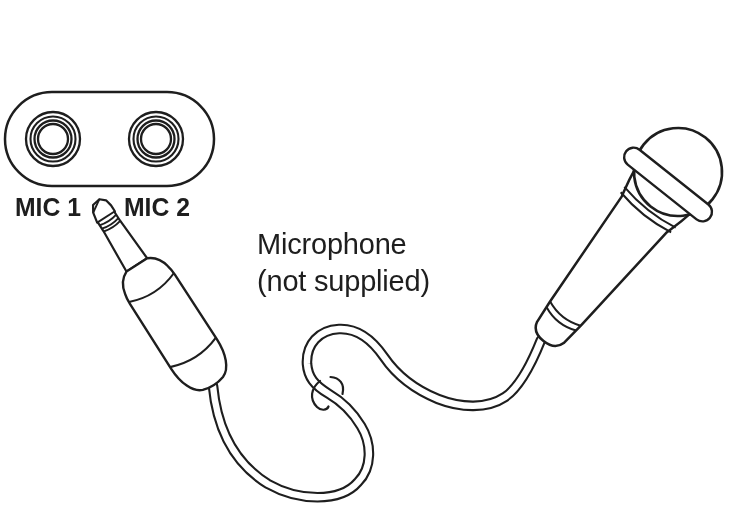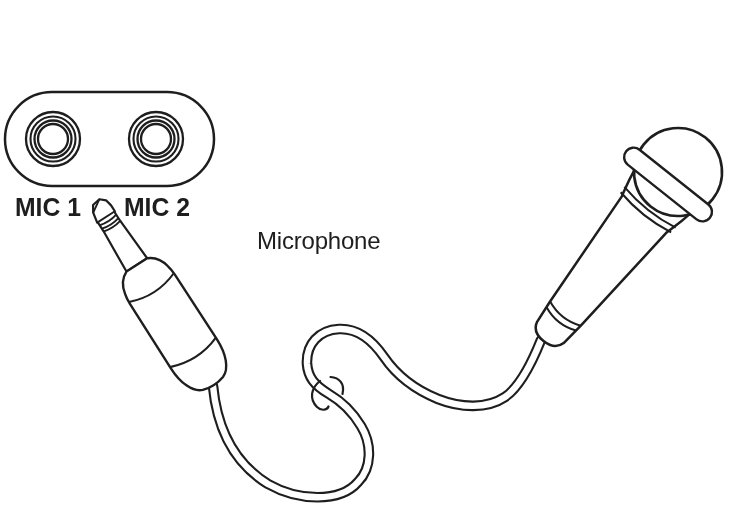--- a/index.html
+++ b/index.html
@@ -28,21 +28,21 @@
     font-size: 29px;
     font-weight: 700;
     line-height: 1.23;
     letter-spacing: -0.6px;
     white-space: nowrap;
   }
   .caption {
     position: absolute;
     left: 257px;
     top: 226px;
-    font-size: 24px;
+    font-size: 29px;
     font-weight: 400;
     line-height: 1.27;
     letter-spacing: -0.2px;
     white-space: nowrap;
   }
   .jack-label {
     font-family: "Liberation Sans", sans-serif;
     font-weight: 700;
     font-size: 26px;
     fill: #1e1e1e;
@@ -149,15 +149,16 @@
 
       <circle cx="0" cy="0" r="44" fill="#ffffff" stroke="#1e1e1e" stroke-width="2.6"></circle>
 
       <rect x="-53.5" y="6.5" width="107" height="19" rx="9.5" ry="9.5" fill="#ffffff" stroke="#1e1e1e" stroke-width="2.4"></rect>
     </g>
   </svg>
 
 
   <div class="caption">
     <div>Microphone</div>
+    <div>(not supplied)</div>
   </div>
 
 </div>
 
 </body></html>

